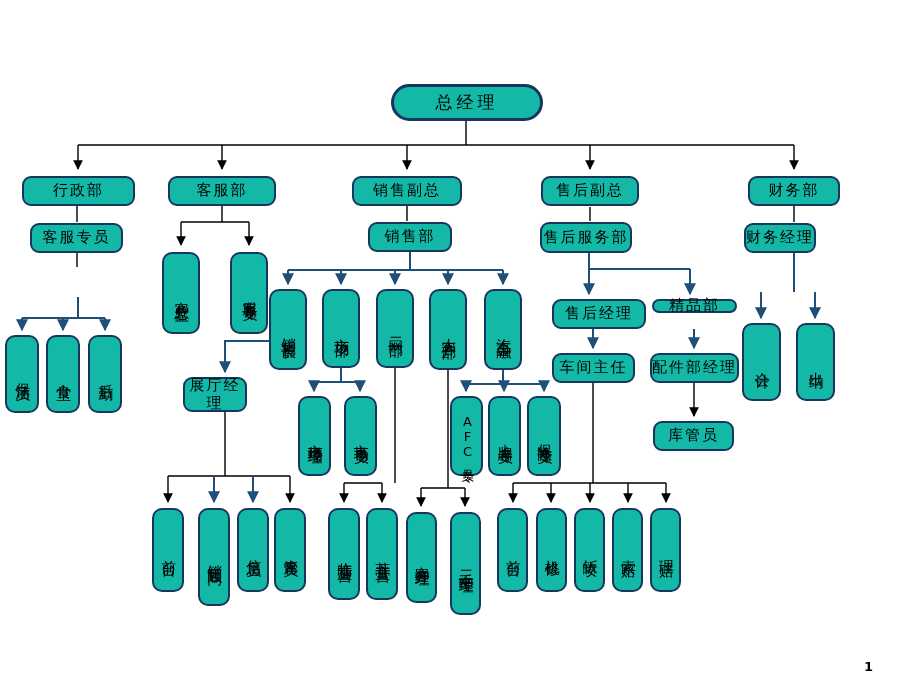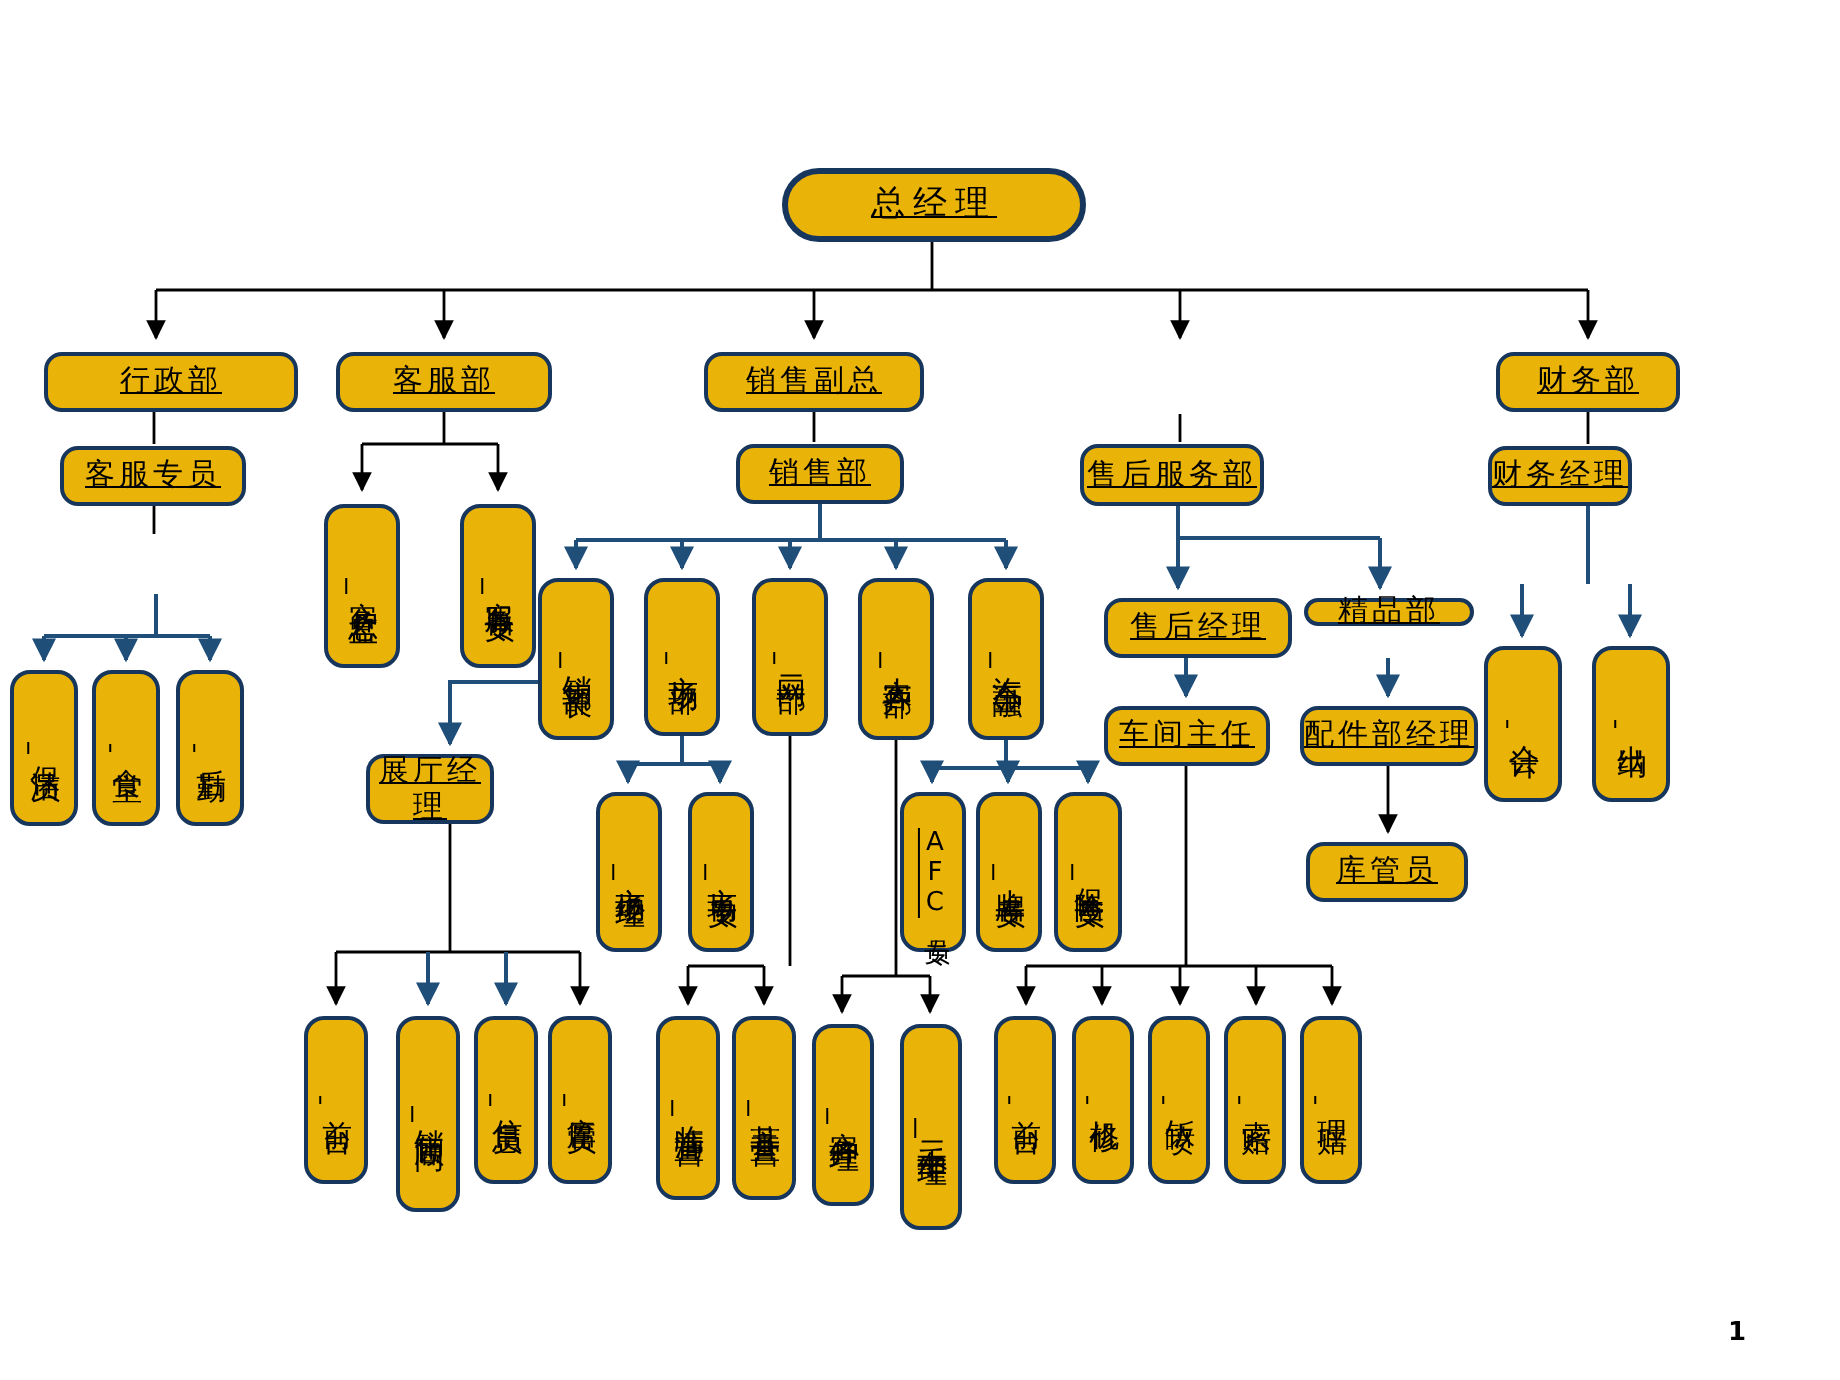--- a/index.html
+++ b/index.html
@@ -2,24 +2,24 @@
 <html><head>
 <meta charset="utf-8">
 <style>
   html,body{margin:0;padding:0;background:#fff;}
   #slide{
     position:relative;width:920px;height:690px;background:#ffffff;overflow:hidden;
     font-family:"DejaVu Sans","Liberation Sans",sans-serif;color:#000;
   }
   #wires{position:absolute;left:0;top:0;width:920px;height:690px;}
   .node{
-    position:absolute;box-sizing:border-box;background:#eab308;
+    position:absolute;box-sizing:border-box;background:#14b8a6;
     border:2px solid #17365D;border-radius:9px;
     display:flex;align-items:center;justify-content:center;
-    font-size:15px;line-height:1.15;letter-spacing:2px;text-align:center;text-decoration:underline;
+    font-size:15px;line-height:1.15;letter-spacing:2px;text-align:center;
   }
   .v{writing-mode:vertical-rl;text-orientation:upright;border-radius:10px;}
   .pill{border-radius:19px;border-width:3px;font-size:17px;letter-spacing:4px;}
   .tight{letter-spacing:0;font-size:13px;}
   #page-num{position:absolute;left:864px;top:659px;font-size:13px;font-weight:bold;}
 </style>
 </head>
 <body>
 
 <div id="slide">
@@ -104,23 +104,24 @@
       <path d="M794 253 V292"></path>
       <path d="M761 292 V318" marker-end="url(#an)"></path>
       <path d="M815 292 V318" marker-end="url(#an)"></path>
       <path d="M214 476 V502" marker-end="url(#an)"></path>
       <path d="M253 476 V502" marker-end="url(#an)"></path>
     </g>
   </svg>
 
   <div class="node pill" style="left:391px;top:84px;width:152px;height:37px">总经理</div>
 
-  <div class="node" style="left:22px;top:176px;width:127px;height:30px">行政部</div>
+  <div class="node" style="left:22px;top:176px;width:113px;height:30px">行政部</div>
   <div class="node" style="left:168px;top:176px;width:108px;height:30px">客服部</div>
   <div class="node" style="left:352px;top:176px;width:110px;height:30px">销售副总</div>
+  <div class="node" style="left:541px;top:176px;width:98px;height:30px">售后副总</div>
   <div class="node" style="left:748px;top:176px;width:92px;height:30px">财务部</div>
 
   <div class="node" style="left:30px;top:223px;width:93px;height:30px">客服专员</div>
   <div class="node v" style="left:5px;top:335px;width:34px;height:78px">保洁员</div>
   <div class="node v" style="left:46px;top:335px;width:34px;height:78px">食堂</div>
   <div class="node v" style="left:88px;top:335px;width:34px;height:78px">后勤</div>
 
   <div class="node v" style="left:162px;top:252px;width:38px;height:82px">客户总监</div>
   <div class="node v" style="left:230px;top:252px;width:38px;height:82px">客服专员</div>
 

